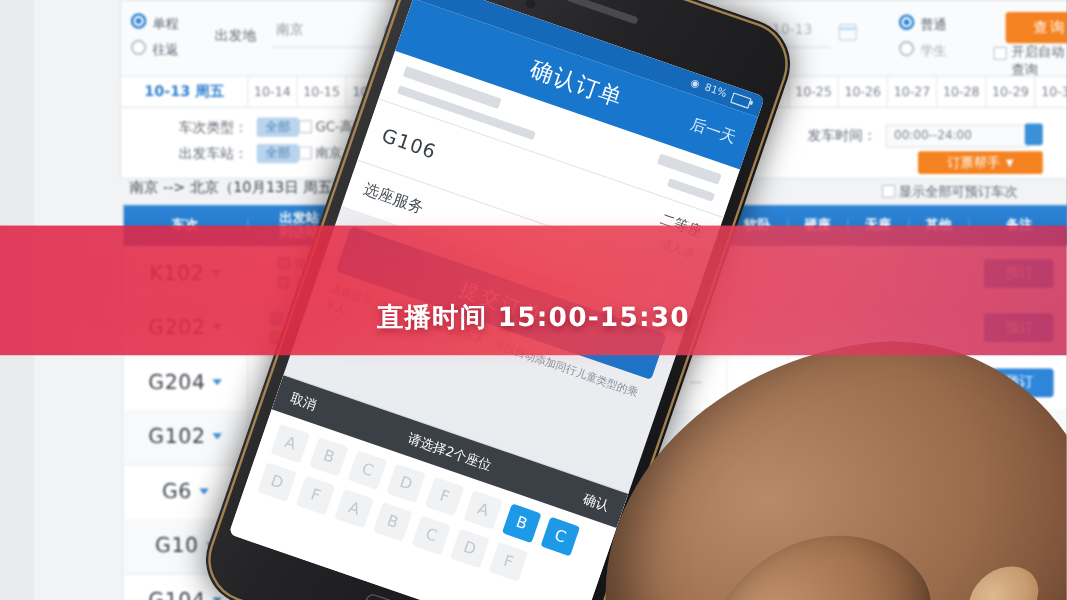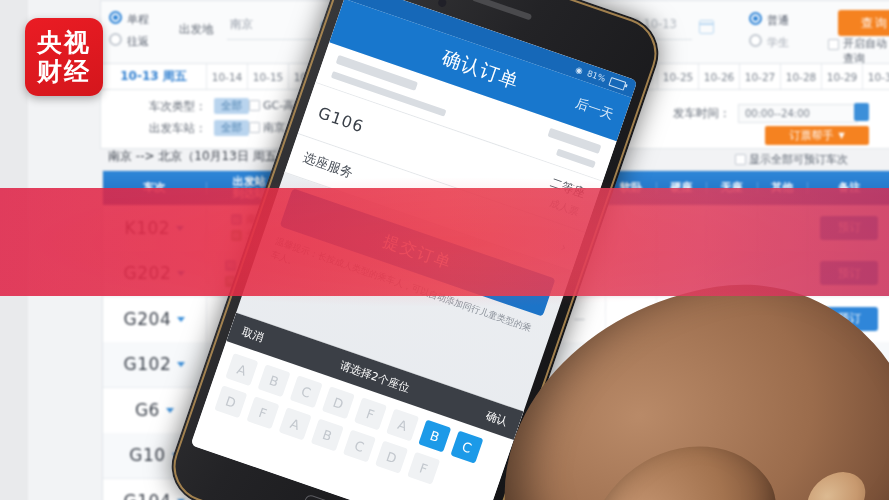--- a/index.html
+++ b/index.html
@@ -557,18 +557,15 @@
     <div id="homebtn"></div>
   </div>
 
   <div id="hand">
     <div id="thumb"></div>
     <div id="nail"></div>
   </div>
 
   <div id="bannerglow"></div>
   <div id="banner"></div>
-
-  <div id="logo">
-    <div class="logoline">央视</div>
-    <div class="logoline">财经</div>
-  </div>
+  <div id="subtitle">直播时间 15:00-15:30</div>
+
 </div>
 
 </body></html>

